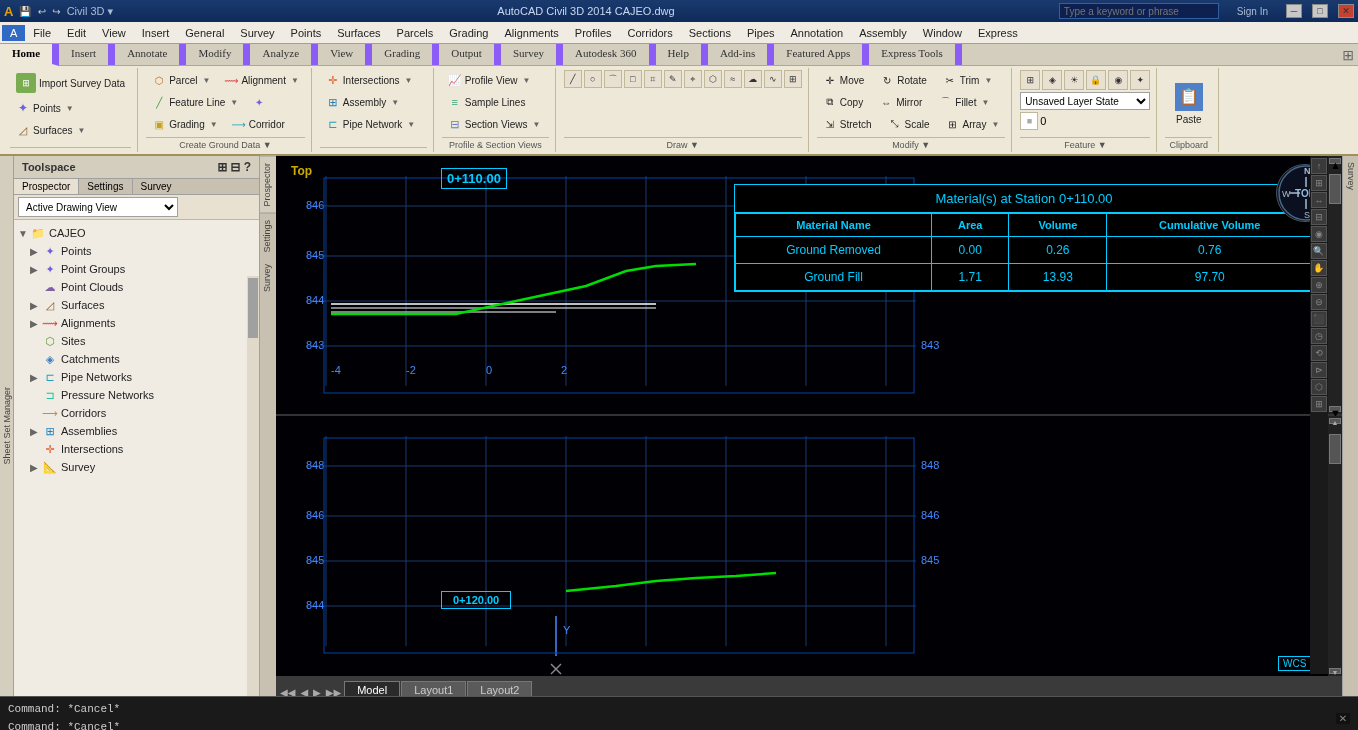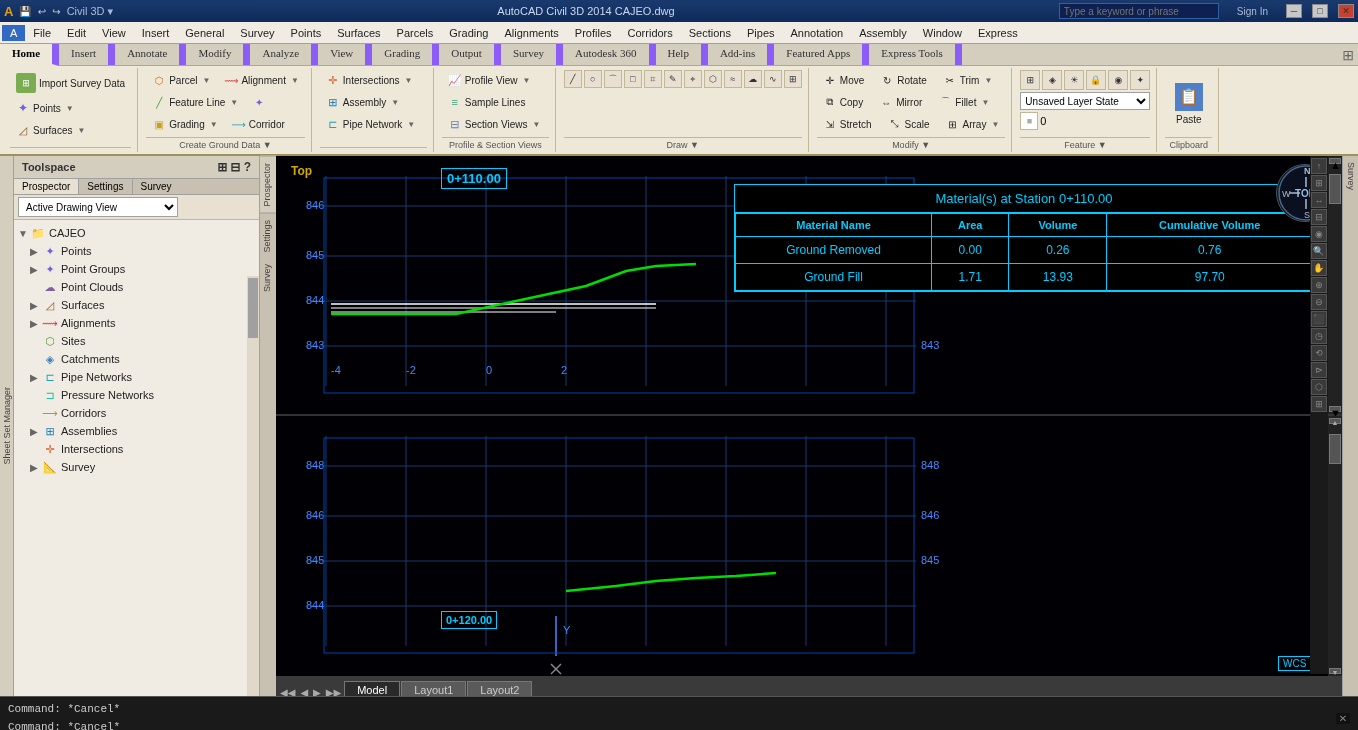--- a/index.html
+++ b/index.html
@@ -611,21 +611,21 @@
 
           <line x1="280" y1="240" x2="280" y2="200" stroke="#4488ff" stroke-width="1.5" marker-end="url(#arrow)"></line>
           <text x="287" y="218" fill="#4488ff" font-size="11">Y</text>
 
           <rect x="48" y="22" width="590" height="215" fill="none" stroke="#0044aa" stroke-width="1"></rect>
 
           <line x1="275" y1="248" x2="285" y2="258" stroke="#888" stroke-width="1.5"></line>
           <line x1="285" y1="248" x2="275" y2="258" stroke="#888" stroke-width="1.5"></line>
         </svg>
 
-        <div class="station-label" style="position:absolute;top:175px;left:165px;color:#00ccff;font-size:11px;font-weight:bold;border:1px solid #00ccff;padding:2px 4px;margin-top:20px;">
+        <div class="station-label" style="position:absolute;top:175px;left:165px;color:#00ccff;font-size:11px;font-weight:bold;border:1px solid #00ccff;padding:2px 11px;">
           <span>0+120.00</span>
         </div>
 
         <div class="wcs-label" style="position:absolute;bottom:5px;right:18px;">
           <span>WCS ▼</span>
         </div>
 
         <div style="position:absolute;right:0;top:0;bottom:0;width:14px;background:#222;display:flex;flex-direction:column;align-items:center;">
           <div style="width:12px;height:6px;background:#555;border:1px solid #777;cursor:pointer;margin-top:2px;font-size:7px;text-align:center;color:#aaa;">▲</div>
           <div style="width:12px;height:30px;background:#555;border:1px solid #777;margin:10px 0;cursor:pointer;"></div>

